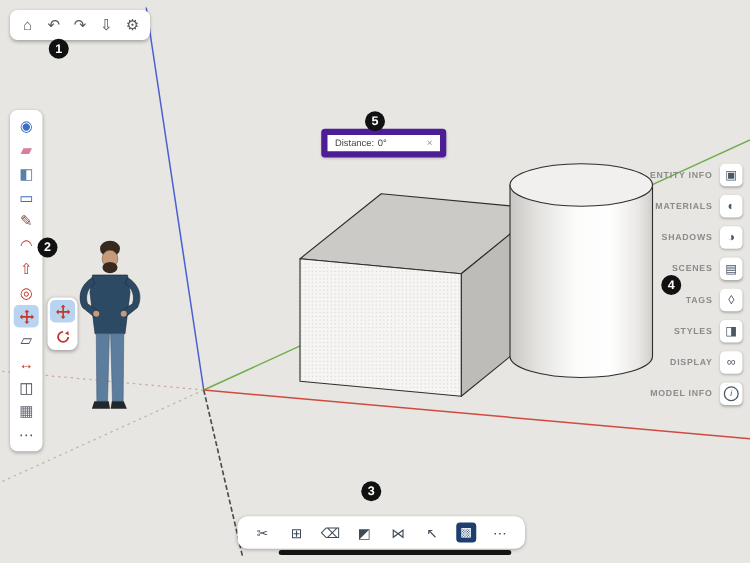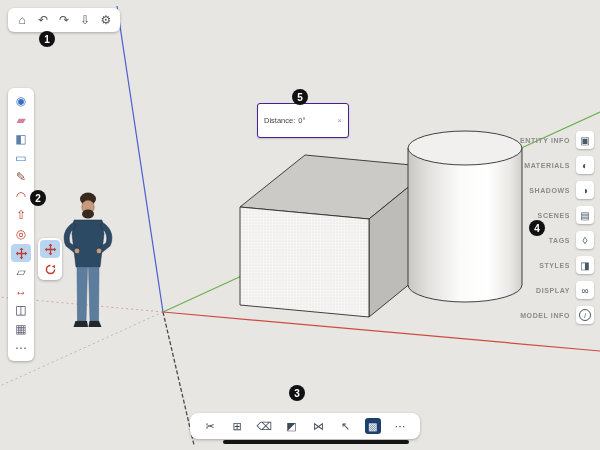--- a/index.html
+++ b/index.html
@@ -41,21 +41,21 @@
                   justify-content:space-between;padding:0 12px;box-sizing:border-box;border-radius:8px;}
   .bb{width:16px;height:16px;display:flex;align-items:center;justify-content:center;font-size:11px;color:#3d4a57;
       border:none;background:transparent;padding:0;cursor:pointer;border-radius:3px;}
   .bb.active{background:#1d3f6e;color:#fff;font-size:10px;}
 
   
   .scrollbar{position:absolute;left:223px;top:440px;width:186px;height:4px;background:#141414;border-radius:2px;cursor:pointer;}
 
   
   .measure{position:absolute;left:257px;top:103px;min-width:78px;display:flex;align-items:center;justify-content:space-between;
-           gap:12px;background:#fff;border:1px solid #4c1d95;border-radius:3px;padding:12px 6px;font-size:7.5px;color:#444;
+           gap:12px;background:#fff;border:5px solid #4c1d95;border-radius:3px;padding:2px 6px;font-size:7.5px;color:#444;
            box-shadow:0 1px 2px rgba(0,0,0,.15);}
   .measure .mtext{display:flex;gap:3px;}
   .measure .close{color:#999;font-size:8px;cursor:pointer;line-height:1;}
 
   
   .badge{position:absolute;width:16px;height:16px;background:#111;color:#fff;border-radius:50%;display:flex;
          align-items:center;justify-content:center;font-size:10px;font-weight:bold;z-index:30;}
   .badge-1{left:39px;top:31px;} .badge-2{left:30px;top:190px;} .badge-3{left:289px;top:385px;}
   .badge-4{left:529px;top:220px;} .badge-5{left:292px;top:89px;}
 

